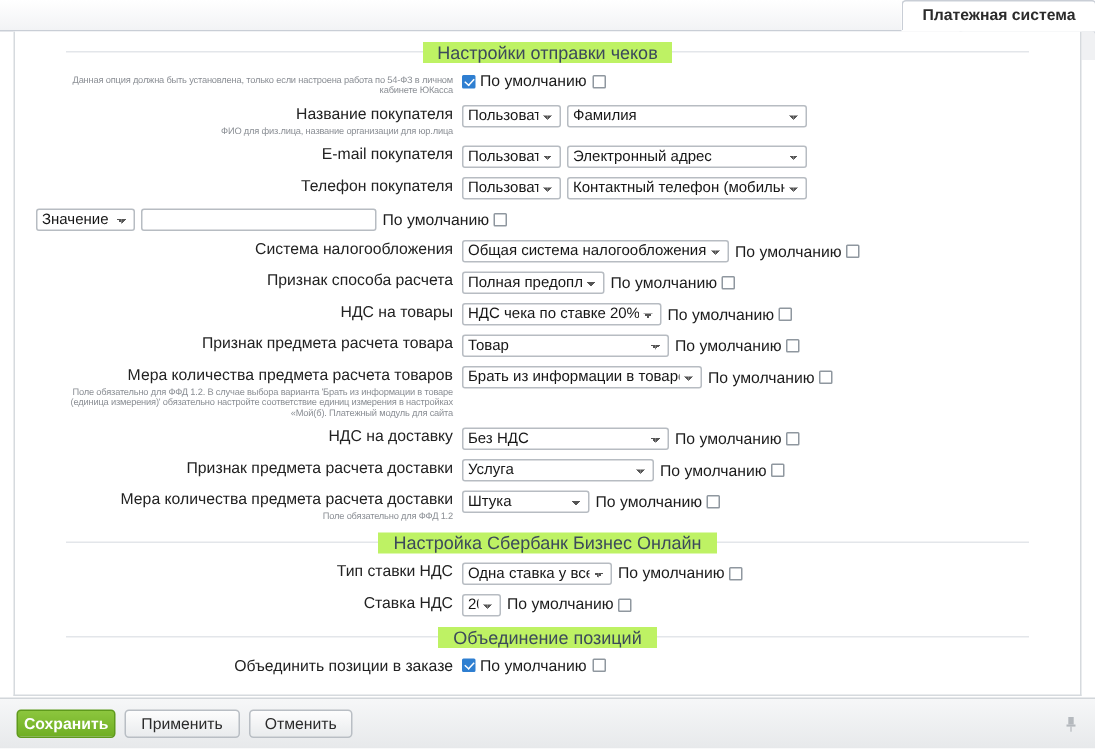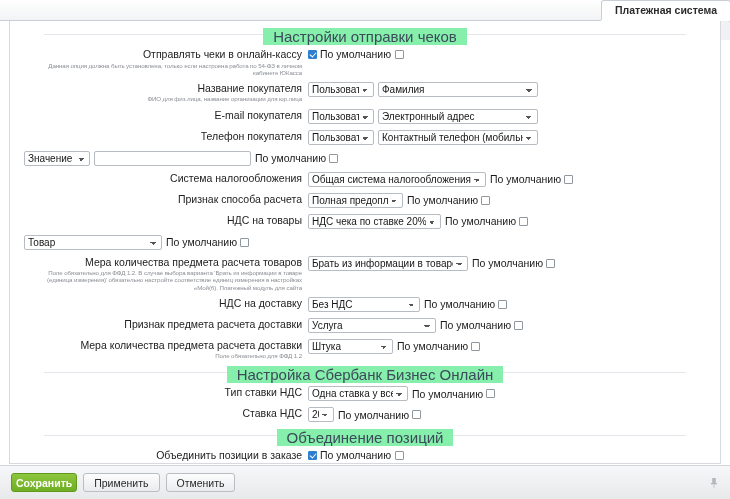--- a/index.html
+++ b/index.html
@@ -80,23 +80,23 @@
   
   .section {
     position: relative;
     text-align: center;
     margin: 7px 0 6px 0;
     height: 13px;
   }
   .section span {
     position: relative;
     z-index: 2;
-    background: #86efac;
+    background: #bef264;
     padding: 0 10px;
-    font-size: 15px;
+    font-size: 12px;
     color: #3c4a5a;
   }
   .section:after {
     content: "";
     position: absolute;
     left: 20px; right: 20px; top: 6px;
     border-top: 1px solid #e3e6ea;
     z-index: 1;
   }
 
@@ -154,21 +154,21 @@
       calc(100% - 5px) 6px;
     background-size: 3px 3px, 3px 3px;
     background-repeat: no-repeat;
     cursor: pointer;
   }
   select.w-mode { width: 66px; }
   select.w-160 { width: 160px; }
   select.w-128 { width: 128px; }
   select.w-138 { width: 138px; }
   select.w-133 { width: 133px; }
-  select.w-118 { width: 112px; }
+  select.w-118 { width: 138px; }
   select.w-95  { width: 95px; }
   select.w-40  { width: 26px; }
   select.w-85  { width: 85px; }
   select.w-178 { width: 178px; }
   select.w-100 { width: 100px; }
 
   input[type=text] {
     font-family: "Liberation Sans", sans-serif;
     font-size: 10px;
     height: 15px;
@@ -280,21 +280,20 @@
 
   <div class="panel">
     <div class="panel-inner">
 
       <div class="section">
         <span>Настройки отправки чеков</span>
       </div>
 
       <div class="row">
         <div class="lbl">
-          <span>Отправлять чеки в онлайн-кассу</span>
           <span class="hint">Данная опция должна быть установлена, только если настроена работа по 54-ФЗ в личном кабинете ЮКасса</span>
         </div>
         <div class="ctl">
           <span class="cbwrap">
             <span class="cb checked"></span>
             <span>По умолчанию</span>
             <span class="cb cb-only"></span>
           </span>
         </div>
       </div>
@@ -394,20 +393,23 @@
             <option>НДС чека по ставке 20%</option>
           </select>
           <span class="cbwrap">
             <span>По умолчанию</span>
             <span class="cb"></span>
           </span>
         </div>
       </div>
 
       <div class="row">
+        <div class="lbl">
+          <span>Признак предмета расчета товара</span>
+        </div>
         <div class="ctl">
           <select class="w-138">
             <option>Товар</option>
           </select>
           <span class="cbwrap">
             <span>По умолчанию</span>
             <span class="cb"></span>
           </span>
         </div>
       </div>

